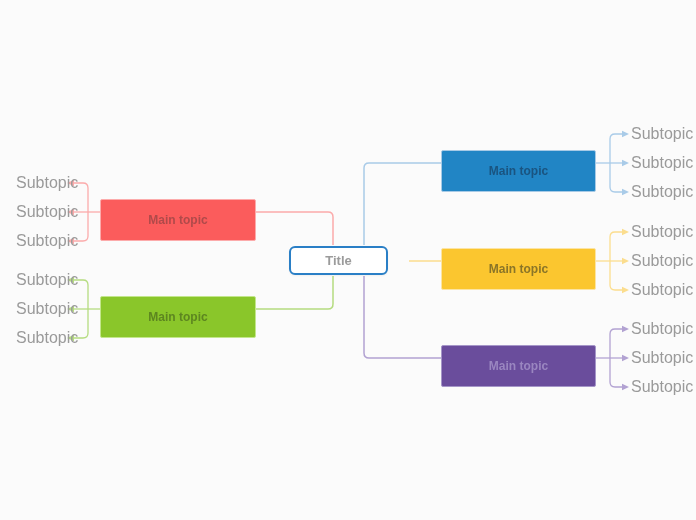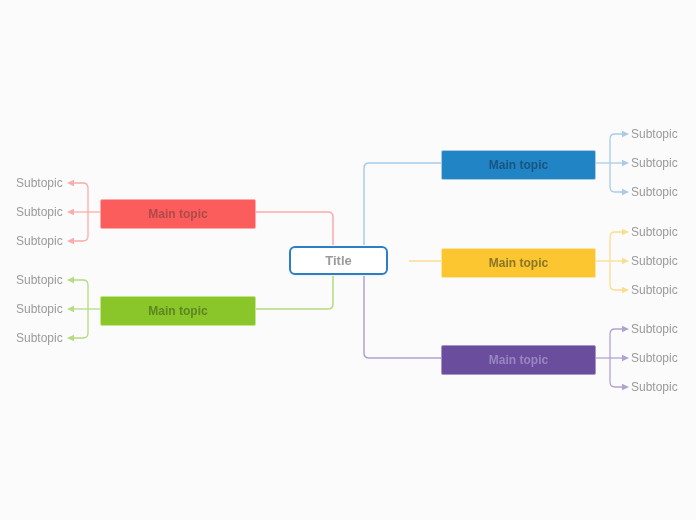--- a/index.html
+++ b/index.html
@@ -9,35 +9,35 @@
   .ln{fill:none;stroke-width:1.5px;}
   .sln{fill:none;stroke-width:1.3px;}
   .c-blue{stroke:var(--blue-line,#a9cbe8);}   .ar-blue{fill:var(--blue-line,#a9cbe8);}
   .c-yellow{stroke:var(--yellow-line,#fbdd8e);}.ar-yellow{fill:var(--yellow-line,#fbdd8e);}
   .c-purple{stroke:var(--purple-line,#b2a2d2);}.ar-purple{fill:var(--purple-line,#b2a2d2);}
   .c-red{stroke:var(--red-line,#fbabab);}      .ar-red{fill:var(--red-line,#fbabab);}
   .c-green{stroke:var(--green-line,#b5dc80);}  .ar-green{fill:var(--green-line,#b5dc80);}
 
   .node{position:absolute;z-index:2;display:flex;align-items:center;justify-content:center;
         box-sizing:border-box;font-weight:bold;font-size:12px;border-radius:2px;}
-  .main{width:155px;height:30px;border:1px solid transparent;}
+  .main{width:155px;height:42px;border:1px solid transparent;}
   .main-left{width:156px;left:100px;}
   .main-right{left:441px;}
   .node-blue{background:var(--blue-bg,#2185c5);border-color:var(--blue-border,#a7cae6);color:var(--blue-text,#1a5480);}
   .node-yellow{background:var(--yellow-bg,#fbc62f);border-color:var(--yellow-border,#fce4a3);color:var(--yellow-text,#8a7528);}
   .node-purple{background:var(--purple-bg,#6a4d9c);border-color:var(--purple-border,#a596c8);color:var(--purple-text,#9a86c0);}
   .node-red{background:var(--red-bg,#fb5c5c);border-color:var(--red-border,#fcabab);color:var(--red-text,#b04a4a);}
   .node-green{background:var(--green-bg,#8ac62a);border-color:var(--green-border,#c3e68c);color:var(--green-text,#5d8620);}
 
   .title-node{left:289px;top:246px;width:99px;height:29px;background:#ffffff;
       border:2px solid var(--title-border,#2a7fc6);border-radius:6px;
       color:var(--title-text,#9b9b9b);font-size:13px;z-index:3;
       box-shadow:0 1px 2px rgba(0,0,0,0.05);}
 
-  .sub{position:absolute;z-index:2;height:16px;line-height:16px;font-size:12px;
+  .sub{position:absolute;z-index:2;height:16px;line-height:16px;font-size:16px;
        color:var(--subtopic-text,#9a9a9a);white-space:nowrap;}
   .sub-right{left:631px;}
   .sub-left{left:16px;}
 </style>
 </head>
 <body>
 
 <div class="canvas">
 
   <svg class="connectors" width="696" height="520" viewBox="0 0 696 520">

